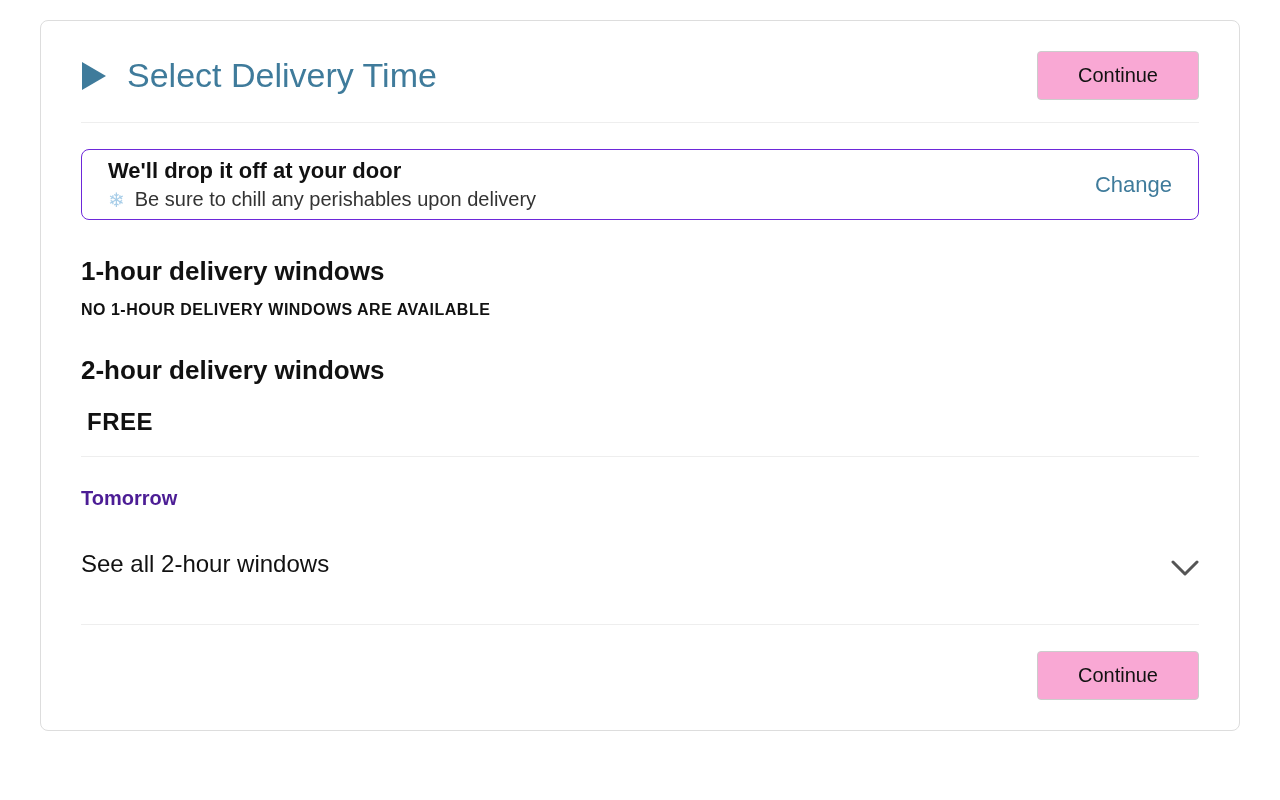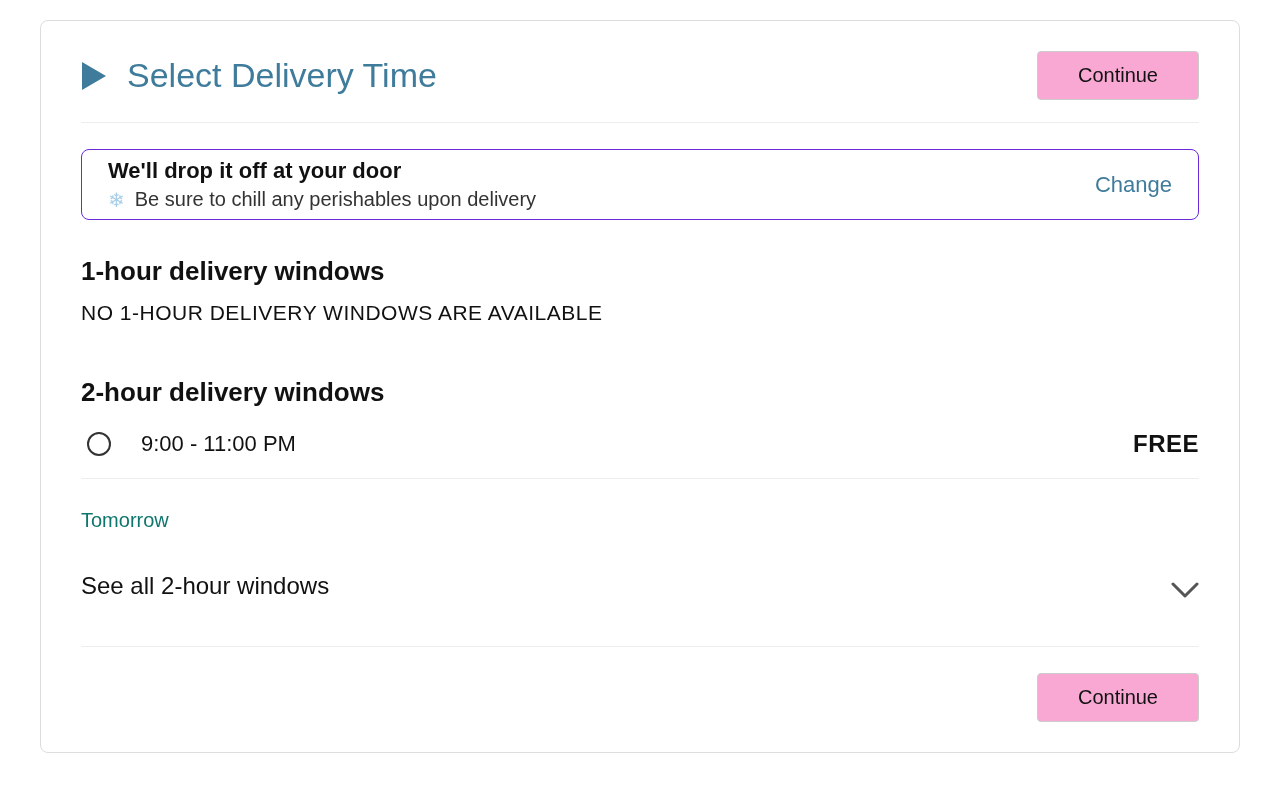--- a/index.html
+++ b/index.html
@@ -87,25 +87,25 @@
       cursor: pointer;
       text-decoration: none;
     }
     .section-heading {
       font-size: 26px;
       font-weight: 700;
       color: #111;
       margin-bottom: 14px;
     }
     .no-windows-msg {
-      font-size: 21px;
-      font-weight: 400;
+      font-size: 16px;
+      font-weight: 700;
       letter-spacing: 0.5px;
       color: #111;
-      margin-bottom: 52px;
+      margin-bottom: 36px;
     }
     .slot-row {
       display: flex;
       align-items: center;
       justify-content: space-between;
       padding: 8px 0 20px 6px;
       border-bottom: 1px solid #eee;
       margin-bottom: 30px;
     }
     .slot-left {
@@ -126,22 +126,22 @@
       color: #111;
     }
     .slot-price {
       font-size: 24px;
       font-weight: 700;
       color: #111;
       letter-spacing: 0.5px;
     }
     .tomorrow-label {
       font-size: 20px;
-      font-weight: 400;
-      color: #0f766e;
+      font-weight: 700;
+      color: #4c1d95;
       margin-bottom: 30px;
       margin-top: 23px;
     }
     .see-all-row {
       display: flex;
       align-items: flex-end;
       justify-content: space-between;
       padding: 10px 0 46px 0;
       border-bottom: 1px solid #eee;
       margin-bottom: 26px;
@@ -188,24 +188,20 @@
     </div>
     <a class="change-link">Change</a>
   </div>
 
   <h2 class="section-heading">1-hour delivery windows</h2>
   <div class="no-windows-msg">NO 1-HOUR DELIVERY WINDOWS ARE AVAILABLE</div>
 
   <h2 class="section-heading">2-hour delivery windows</h2>
 
   <div class="slot-row">
-    <div class="slot-left">
-      <span class="radio-circle"></span>
-      <span class="slot-time">9:00 - 11:00 PM</span>
-    </div>
     <span class="slot-price">FREE</span>
   </div>
 
   <div class="tomorrow-label">Tomorrow</div>
 
   <div class="see-all-row">
     <span class="see-all-text">See all 2-hour windows</span>
     <span class="chevron-icon">
       <svg viewBox="0 0 28 18">
           <polyline points="2,2 14,14 26,2" fill="none" stroke="#555" stroke-width="3" stroke-linecap="round" stroke-linejoin="round"></polyline>

